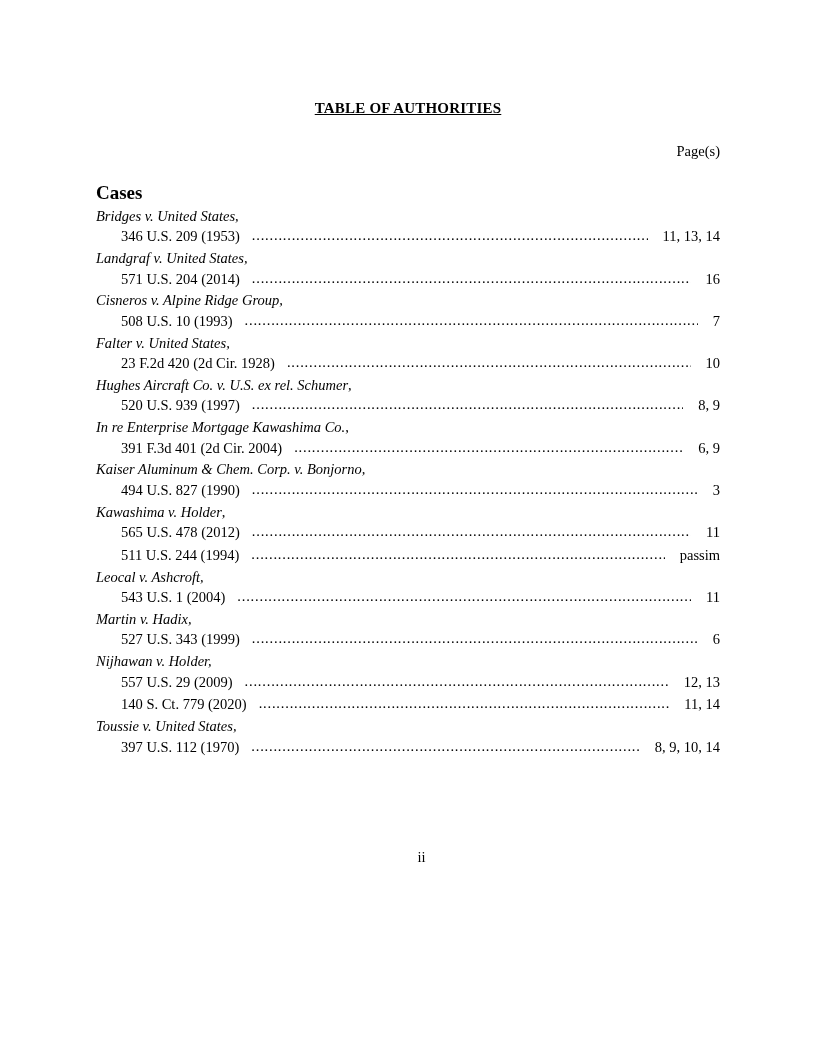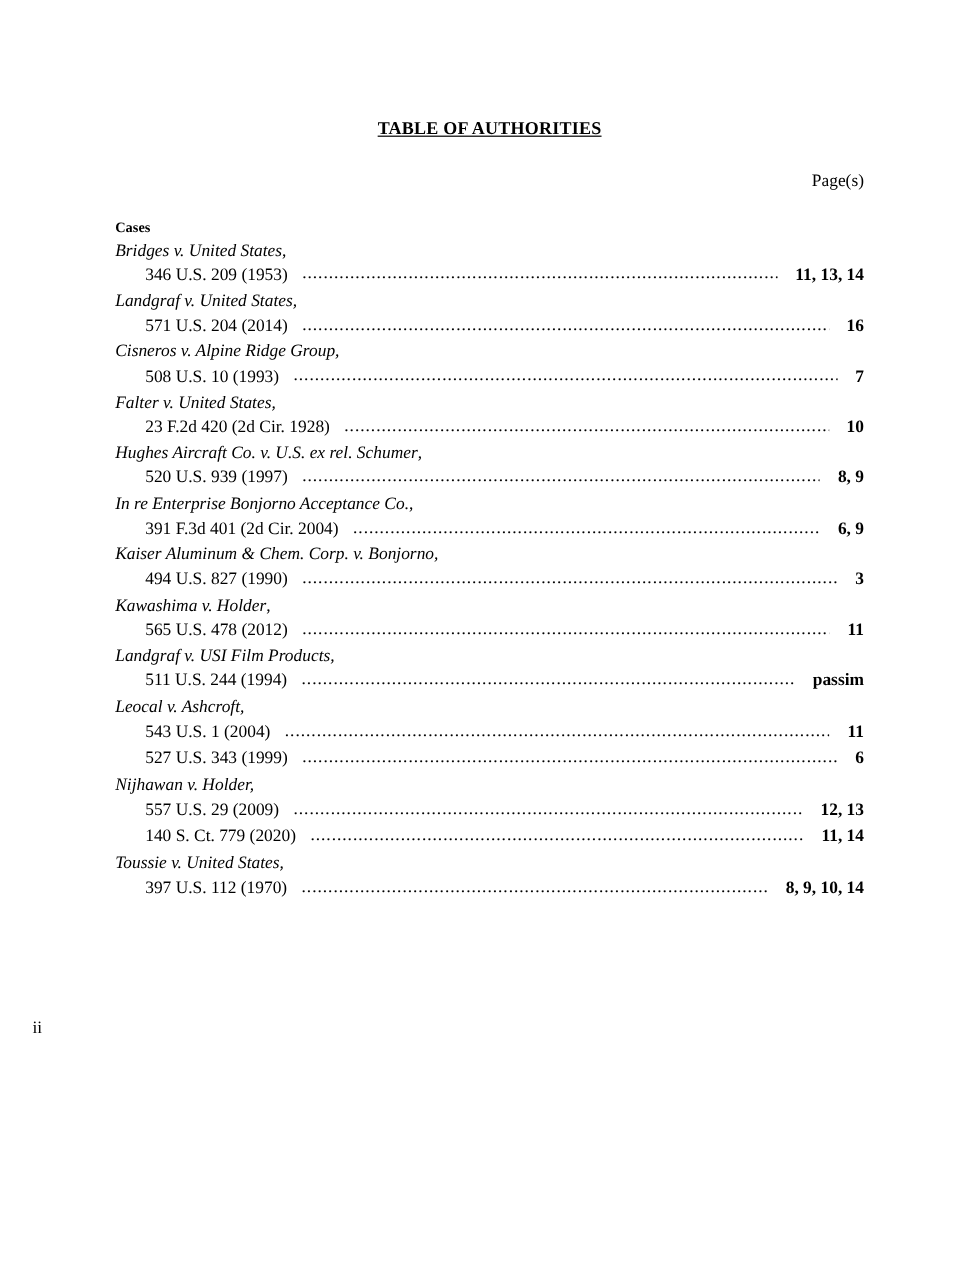--- a/index.html
+++ b/index.html
@@ -29,21 +29,21 @@
     margin-top: 4px;
     margin-bottom: 0;
   }
   .page-label {
     text-align: right;
     font-size: 14.5px;
     font-weight: normal;
     margin-top: 26px;
   }
   .section-heading {
-    font-size: 12px;
+    font-size: 19px;
     font-weight: bold;
     margin-top: 22px;
     margin-bottom: 0;
   }
   .entry {
     margin-top: 4px;
   }
   .entry-name {
     font-style: italic;
     font-size: 14.5px;
@@ -74,27 +74,27 @@
     letter-spacing: 0.8px;
     font-size: 14.5px;
     line-height: 1;
     position: relative;
     top: -1px;
   }
   .pages {
     flex: 0 0 auto;
     white-space: nowrap;
     padding-left: 2px;
-    font-weight: bold;
   }
   .footer-num {
     position: absolute;
     bottom: 58px;
     left: 16px;
     right: 0;
+    text-align: center;
     font-size: 14.5px;
     padding-left: 11px;
   }
 </style>
 </head>
 <body>
 
 <div class="page">
 
   <div class="doc-title">TABLE OF AUTHORITIES</div>
@@ -138,21 +138,21 @@
       </div>
       <div class="entry">
         <div class="entry-name"><span>Hughes Aircraft Co. v. U.S. ex rel. Schumer</span><span class="roman">,</span></div>
         <div class="entry-line">
           <span class="cite">520 U.S. 939 (1997)</span>
           <span class="leader">...........................................................................................................................................</span>
           <span class="pages">8, 9</span>
         </div>
       </div>
       <div class="entry">
-        <div class="entry-name"><span>In re Enterprise Bonjorno Acceptance Co.</span><span class="roman">,</span></div>
+        <div class="entry-name"><span>In re Enterprise Mortgage Kawashima Co.</span><span class="roman">,</span></div>
         <div class="entry-line">
           <span class="cite">391 F.3d 401 (2d Cir. 2004)</span>
           <span class="leader">...........................................................................................................................................</span>
           <span class="pages">6, 9</span>
         </div>
       </div>
       <div class="entry">
         <div class="entry-name"><span>Kaiser Aluminum &amp; Chem. Corp. v. Bonjorno,</span></div>
         <div class="entry-line">
           <span class="cite">494 U.S. 827 (1990)</span>
@@ -162,36 +162,36 @@
       </div>
       <div class="entry">
         <div class="entry-name"><span>Kawashima v. Holder</span><span class="roman">,</span></div>
         <div class="entry-line">
           <span class="cite">565 U.S. 478 (2012)</span>
           <span class="leader">...........................................................................................................................................</span>
           <span class="pages">11</span>
         </div>
       </div>
       <div class="entry">
-        <div class="entry-name"><span>Landgraf v. USI Film Products,</span></div>
         <div class="entry-line">
           <span class="cite">511 U.S. 244 (1994)</span>
           <span class="leader">...........................................................................................................................................</span>
           <span class="pages">passim</span>
         </div>
       </div>
       <div class="entry">
         <div class="entry-name"><span>Leocal v. Ashcroft,</span></div>
         <div class="entry-line">
           <span class="cite">543 U.S. 1 (2004)</span>
           <span class="leader">...........................................................................................................................................</span>
           <span class="pages">11</span>
         </div>
       </div>
       <div class="entry">
+        <div class="entry-name"><span>Martin v. Hadix,</span></div>
         <div class="entry-line">
           <span class="cite">527 U.S. 343 (1999)</span>
           <span class="leader">...........................................................................................................................................</span>
           <span class="pages">6</span>
         </div>
       </div>
       <div class="entry">
         <div class="entry-name"><span>Nijhawan v. Holder,</span></div>
         <div class="entry-line">
           <span class="cite">557 U.S. 29 (2009)</span>

